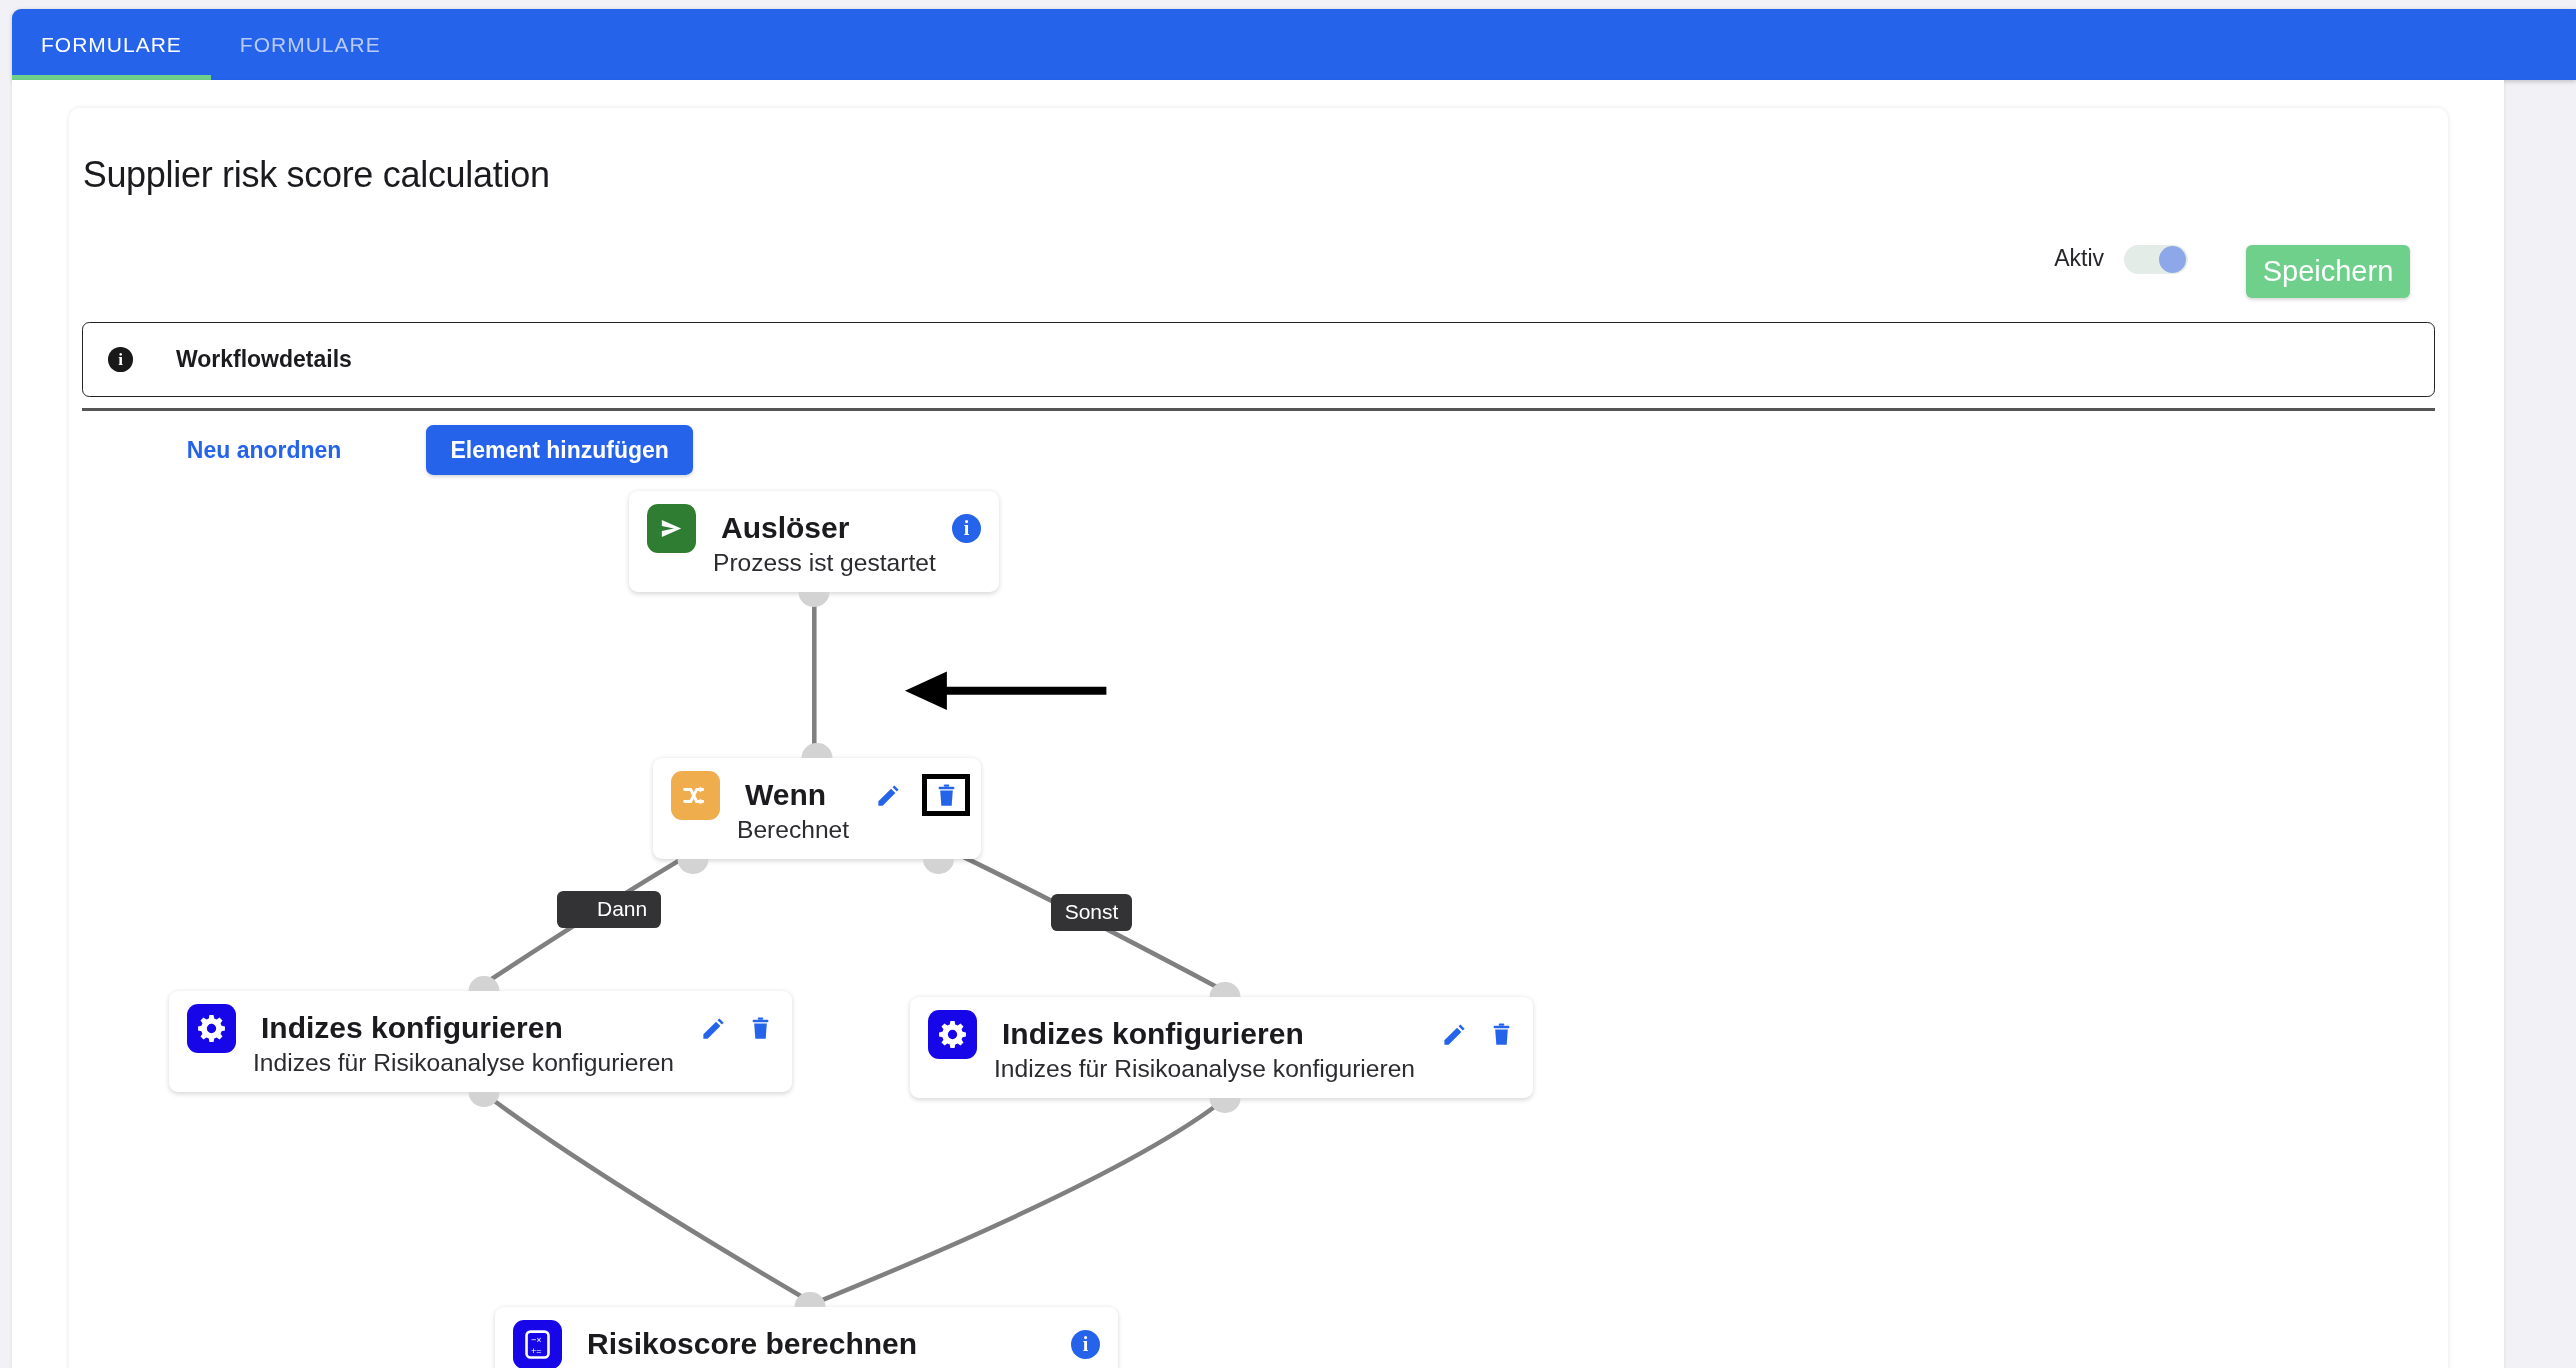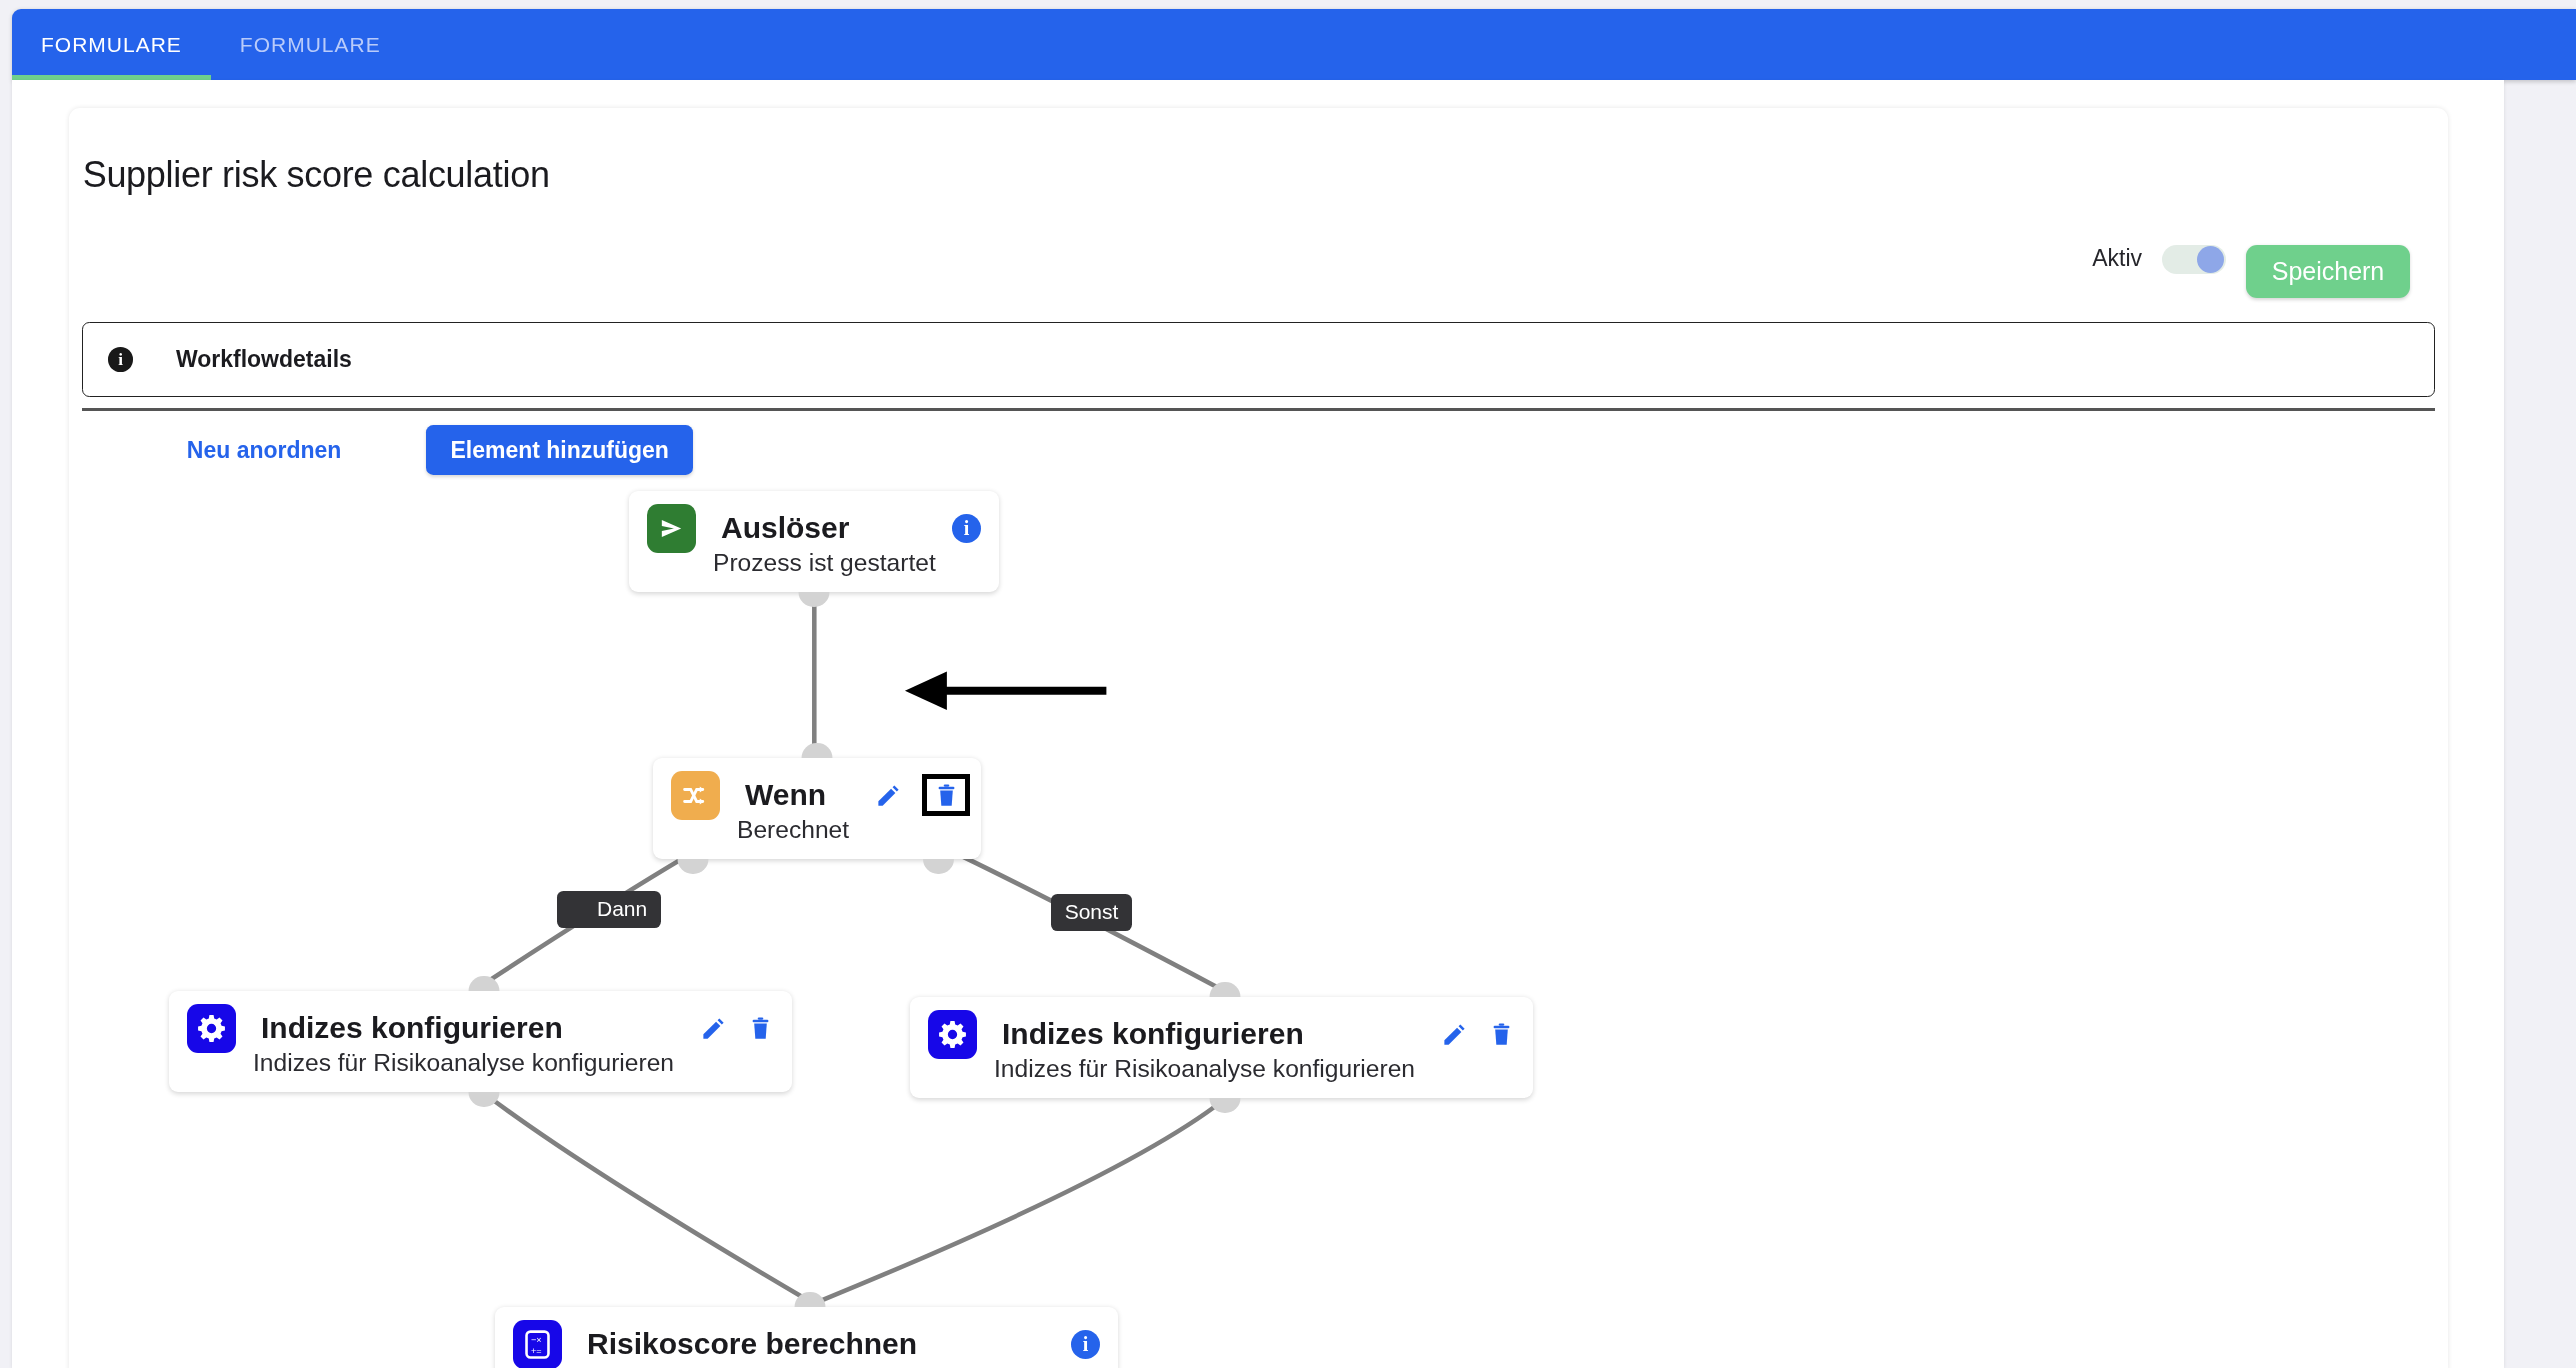--- a/index.html
+++ b/index.html
@@ -113,31 +113,32 @@
     right: 1.8px;
     top: 0.9px;
     width: 27px;
     height: 27px;
     border-radius: 50%;
     background: #8ea7e8;
   }
   .btn-save {
     width: 164px;
     height: 53px;
-    border-radius: 11px;
+    border-radius: 6px;
     background: #6fd08c;
     color: #ffffff;
-    font-size: 25px;
+    font-size: 29px;
     display: flex;
     align-items: center;
     justify-content: center;
     border: none;
     cursor: pointer;
     box-shadow: 0 1.8px 3.6px rgba(0,0,0,0.16);
     font-family: "Liberation Sans", sans-serif;
+    margin-left: 38px;
   }
 
   
   .wf-details {
     position: absolute;
     left: 12.8px;
     top: 214px;
     width: 2353px;
     height: 75px;
     border: 1.4px solid #222;

